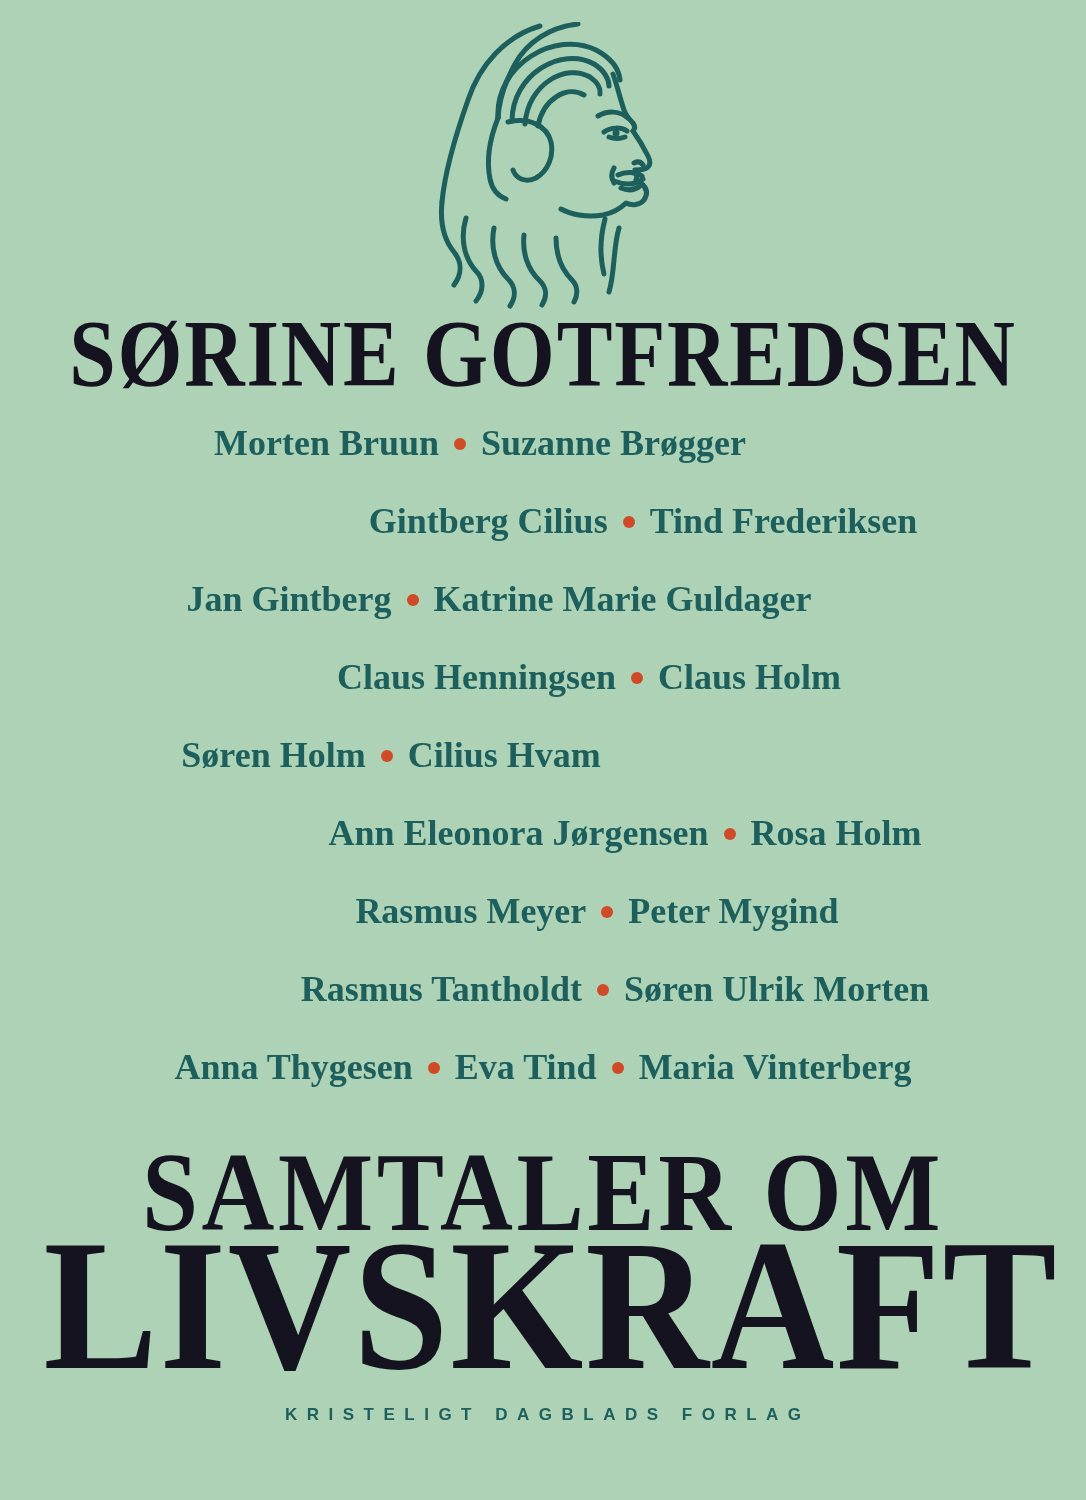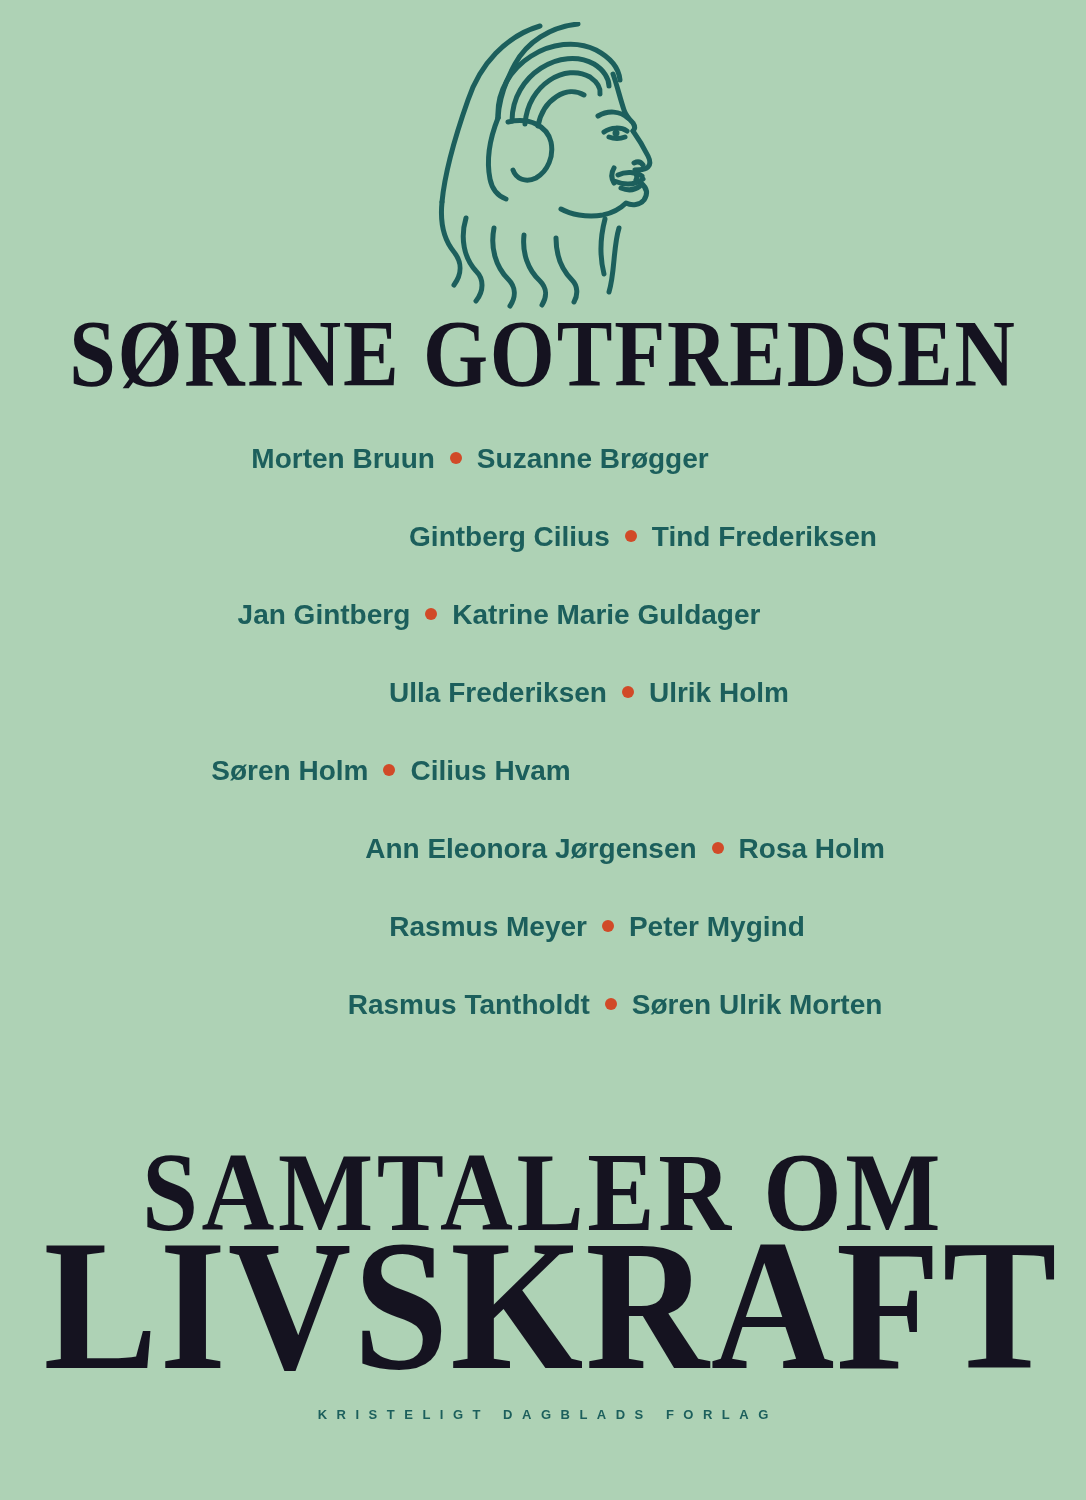--- a/index.html
+++ b/index.html
@@ -25,23 +25,23 @@
   .author{
     position:absolute;top:307px;left:0;width:100%;margin:0;
     text-align:center;
     font-family:"Liberation Serif",serif;
     font-weight:700;font-size:95px;line-height:1;
     letter-spacing:2px;color:var(--dark);
     transform:scaleX(0.88);
     white-space:nowrap;
   }
   .names{
-    position:absolute;top:420px;left:0;width:100%;
+    position:absolute;top:404px;left:0;width:100%;
     color:var(--teal);
-    font-weight:700;font-size:28px;
+    font-weight:700;font-size:36px;font-family:Liberation Serif, serif;
   }
   .nline{
     position:relative;height:78px;line-height:78px;
     text-align:center;white-space:nowrap;
   }
   .n1{left:-63px}.n2{left:100px}.n3{left:-44px}.n4{left:46px}
   .n5{left:-152px}.n6{left:82px}.n7{left:54px}.n8{left:72px}.n9{left:0}
   .dot{
     display:inline-block;width:12px;height:12px;border-radius:50%;
     background:var(--accent-dot);
@@ -61,21 +61,21 @@
     text-align:center;
     font-family:"Liberation Serif",serif;
     font-weight:700;font-size:186px;line-height:1;
     letter-spacing:2px;color:var(--dark);
     transform:scaleX(0.92);
     white-space:nowrap;
   }
   .publisher{
     position:absolute;top:1402px;left:0;width:100%;line-height:26px;
     text-align:center;color:var(--teal);
-    font-size:13px;font-weight:700;
+    font-size:17px;font-weight:700;
     letter-spacing:9.5px;text-indent:9.5px;
     white-space:nowrap;
   }
 </style>
 </head>
 <body>
 
 <div class="cover">
 
   <svg class="portrait" viewBox="0 0 232 290" fill="none" stroke="currentColor" stroke-width="5" stroke-linecap="round" stroke-linejoin="round" aria-hidden="true">
@@ -114,34 +114,37 @@
     <div class="nline n1">
       <span>Morten Bruun</span><span class="dot"></span><span>Suzanne Brøgger</span>
     </div>
     <div class="nline n2">
       <span>Gintberg Cilius</span><span class="dot"></span><span>Tind Frederiksen</span>
     </div>
     <div class="nline n3">
       <span>Jan Gintberg</span><span class="dot"></span><span>Katrine Marie Guldager</span>
     </div>
     <div class="nline n4">
-      <span>Ulla Frederiksen</span><span class="dot"></span><span>Ulrik Holm</span>
+      <span>Claus Henningsen</span><span class="dot"></span><span>Claus Holm</span>
     </div>
     <div class="nline n5">
       <span>Søren Holm</span><span class="dot"></span><span>Cilius Hvam</span>
     </div>
     <div class="nline n6">
       <span>Ann Eleonora Jørgensen</span><span class="dot"></span><span>Rosa Holm</span>
     </div>
     <div class="nline n7">
       <span>Rasmus Meyer</span><span class="dot"></span><span>Peter Mygind</span>
     </div>
     <div class="nline n8">
       <span>Rasmus Tantholdt</span><span class="dot"></span><span>Søren Ulrik Morten</span>
     </div>
+    <div class="nline n9">
+      <span>Anna Thygesen</span><span class="dot"></span><span>Eva Tind</span><span class="dot"></span><span>Maria Vinterberg</span>
+    </div>
   </div>
 
   <div>
     <div class="title1">SAMTALER OM</div>
     <div class="title2">LIVSKRAFT</div>
   </div>
 
   <div class="publisher">KRISTELIGT DAGBLADS FORLAG</div>
 
 </div>

